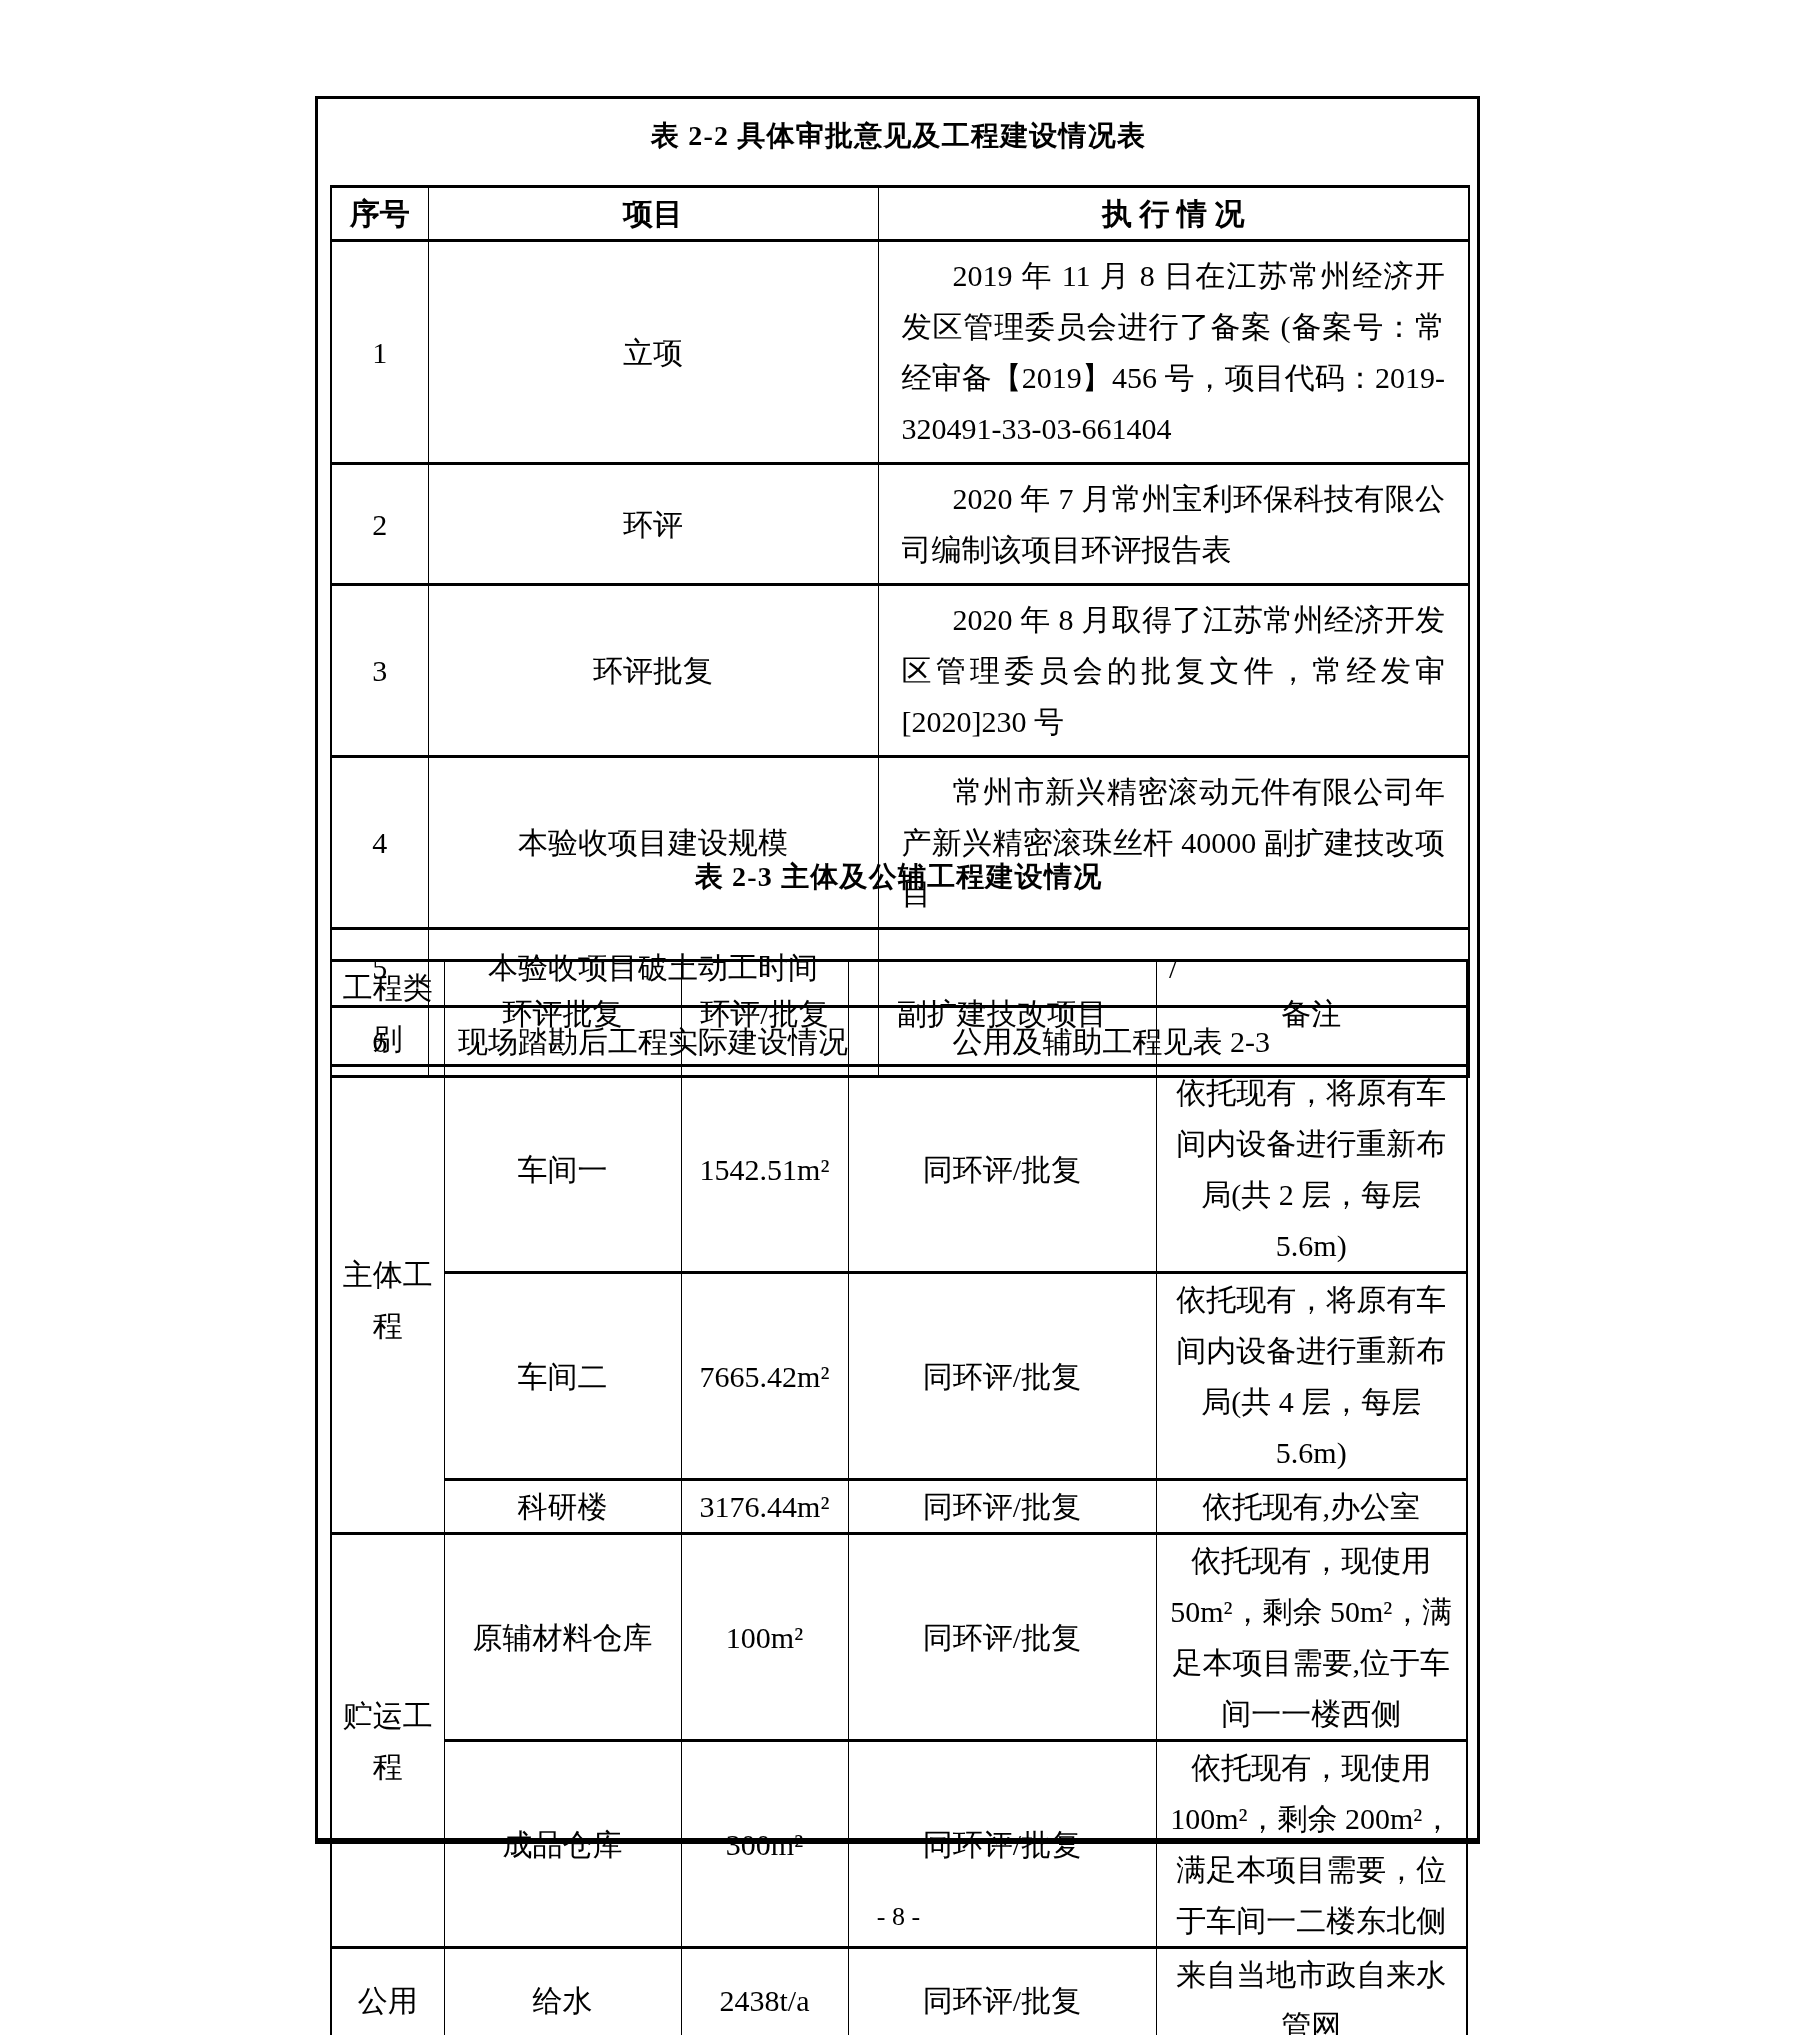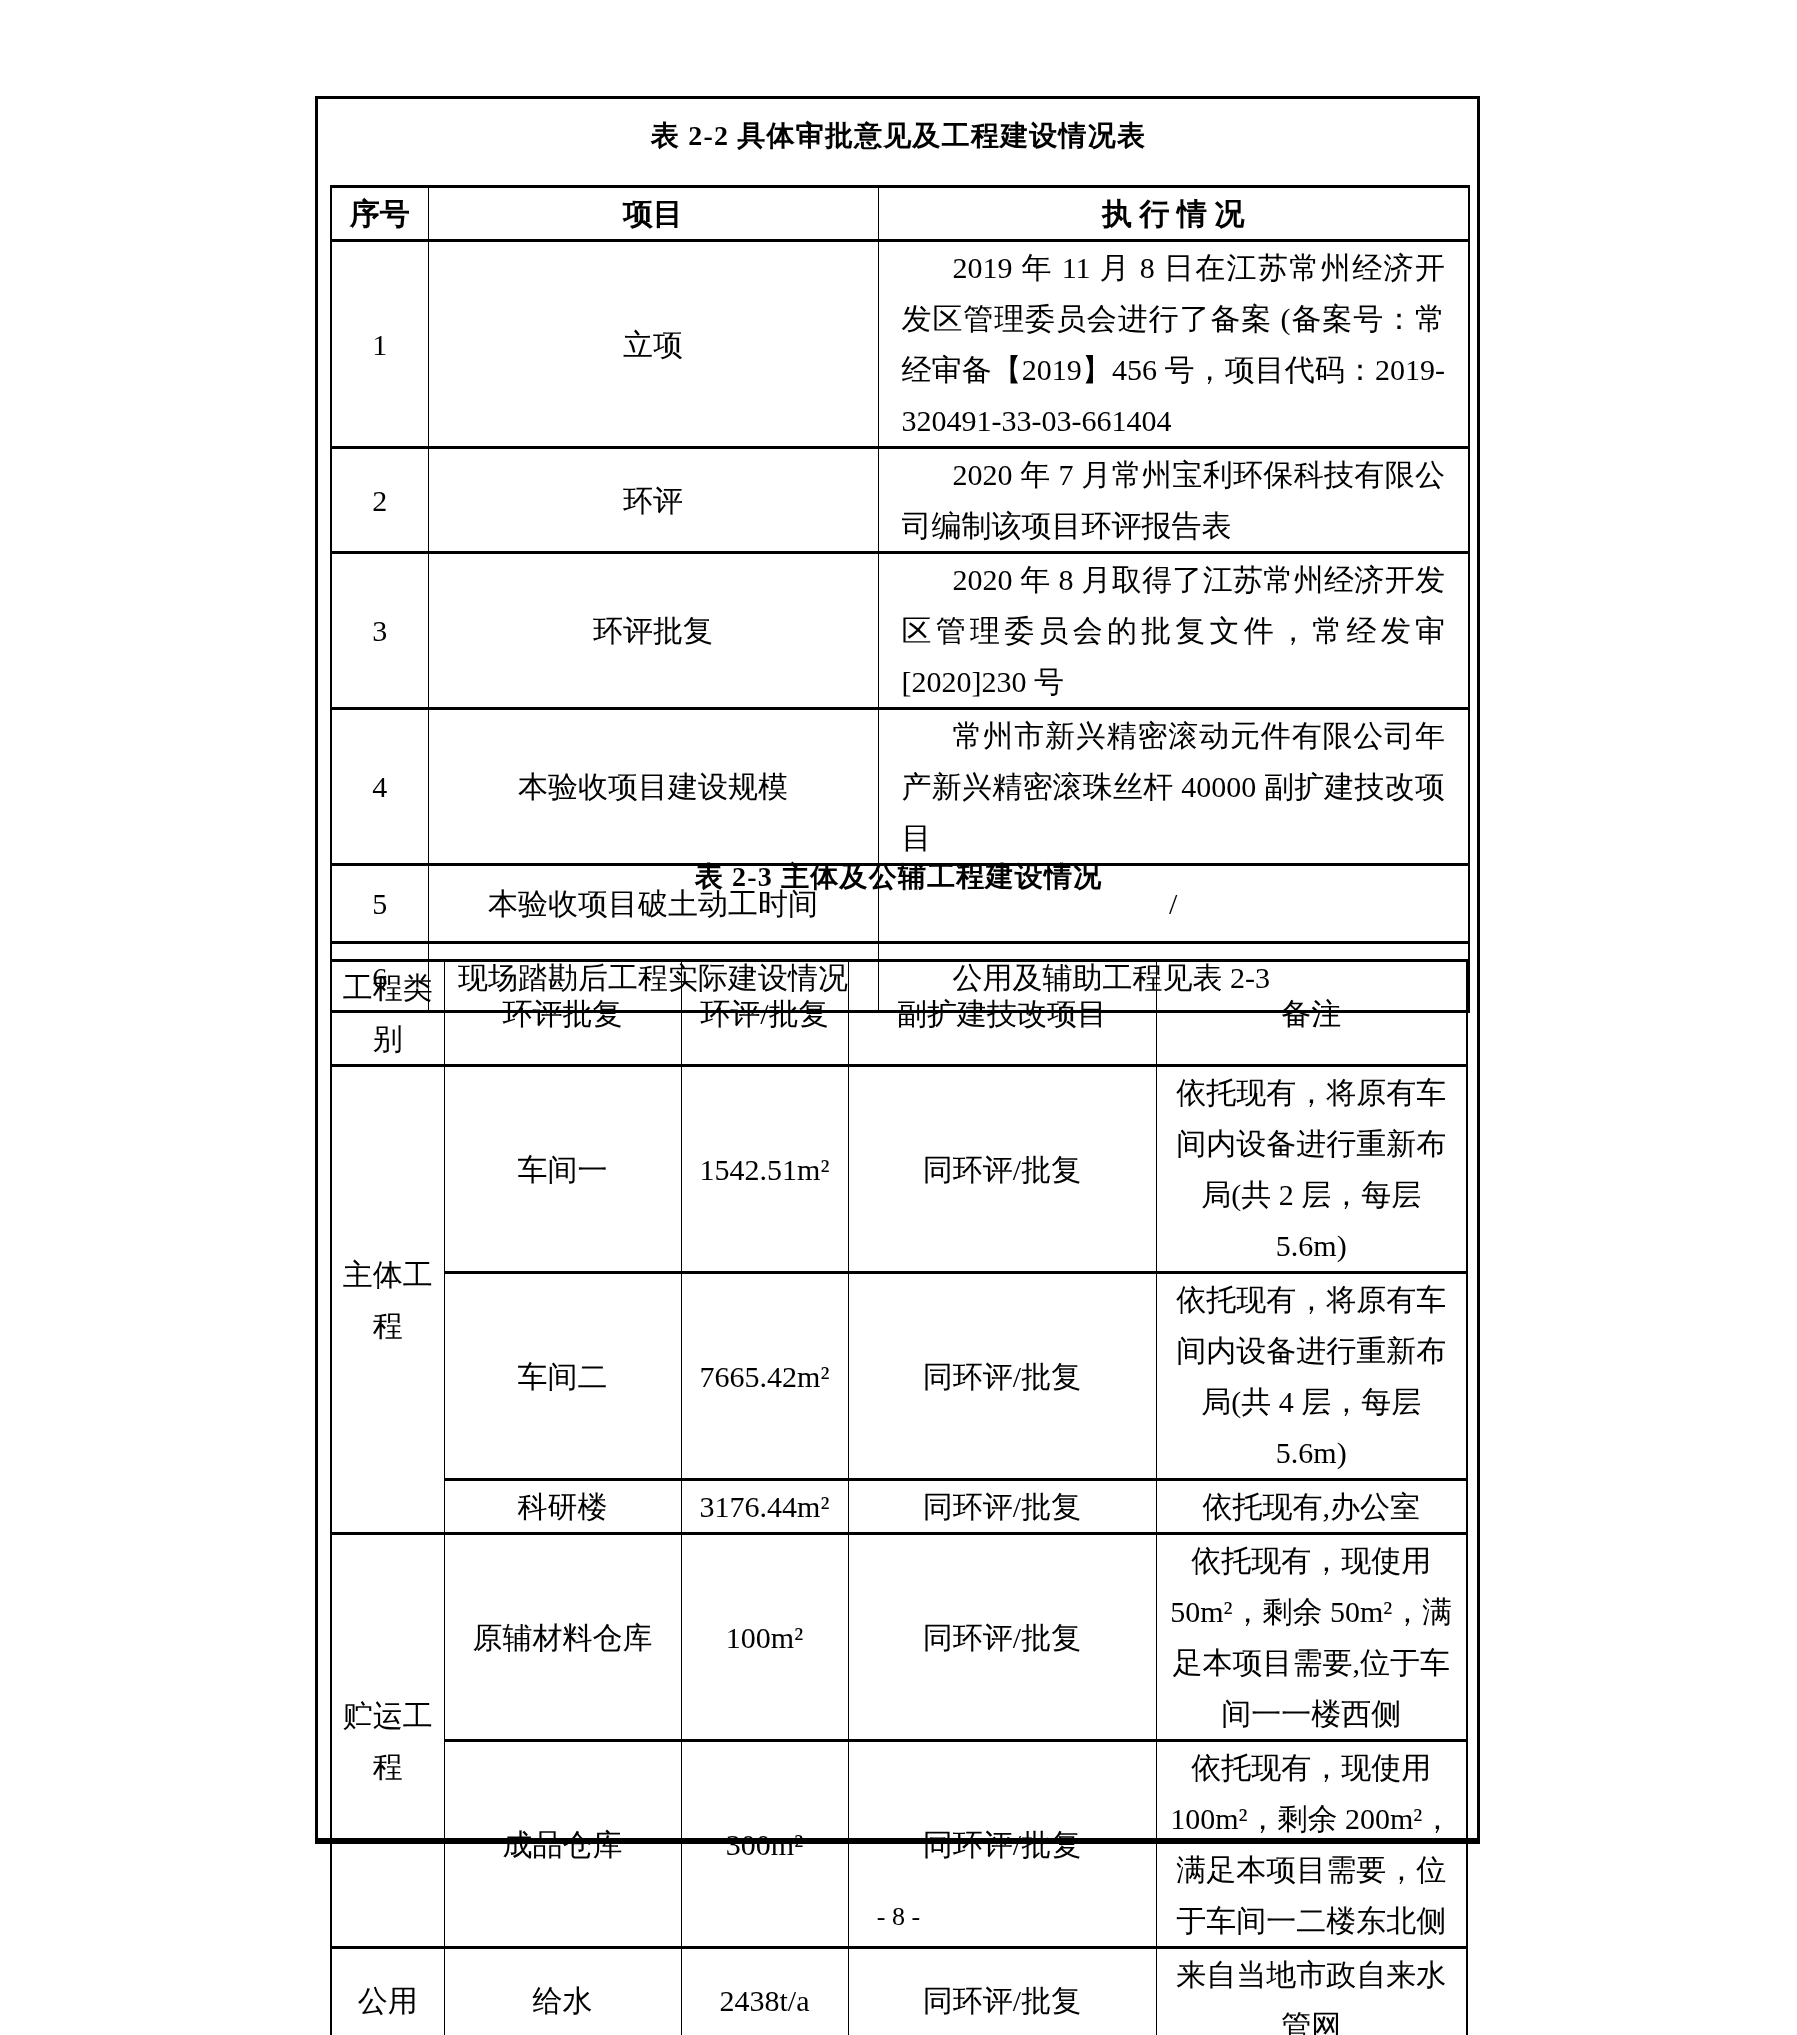--- a/index.html
+++ b/index.html
@@ -30,21 +30,21 @@
   #t22 { top:185px; }
   #t23 { top:959px; }
   td {
     border:1.8px solid #000;
     border-top-width:3.7px; border-bottom-width:3.7px;
     text-align:center; vertical-align:middle;
     padding:0; overflow:hidden;
   }
   #t22 .head td { font-weight:bold; }
   .para {
-    text-align:justify; text-indent:51px; padding:0 23px;
+    text-align:justify; text-indent:51px; padding:8px 23px;
   }
   .slash { text-align:center; }
   .note { padding:0 10px;margin-top:20px; }
   .pagenum {
     position:absolute; top:1901px; left:0; width:1797px;
     text-align:center; font-size:26px; line-height:31px;
   }
 </style>
 </head>
 <body>

